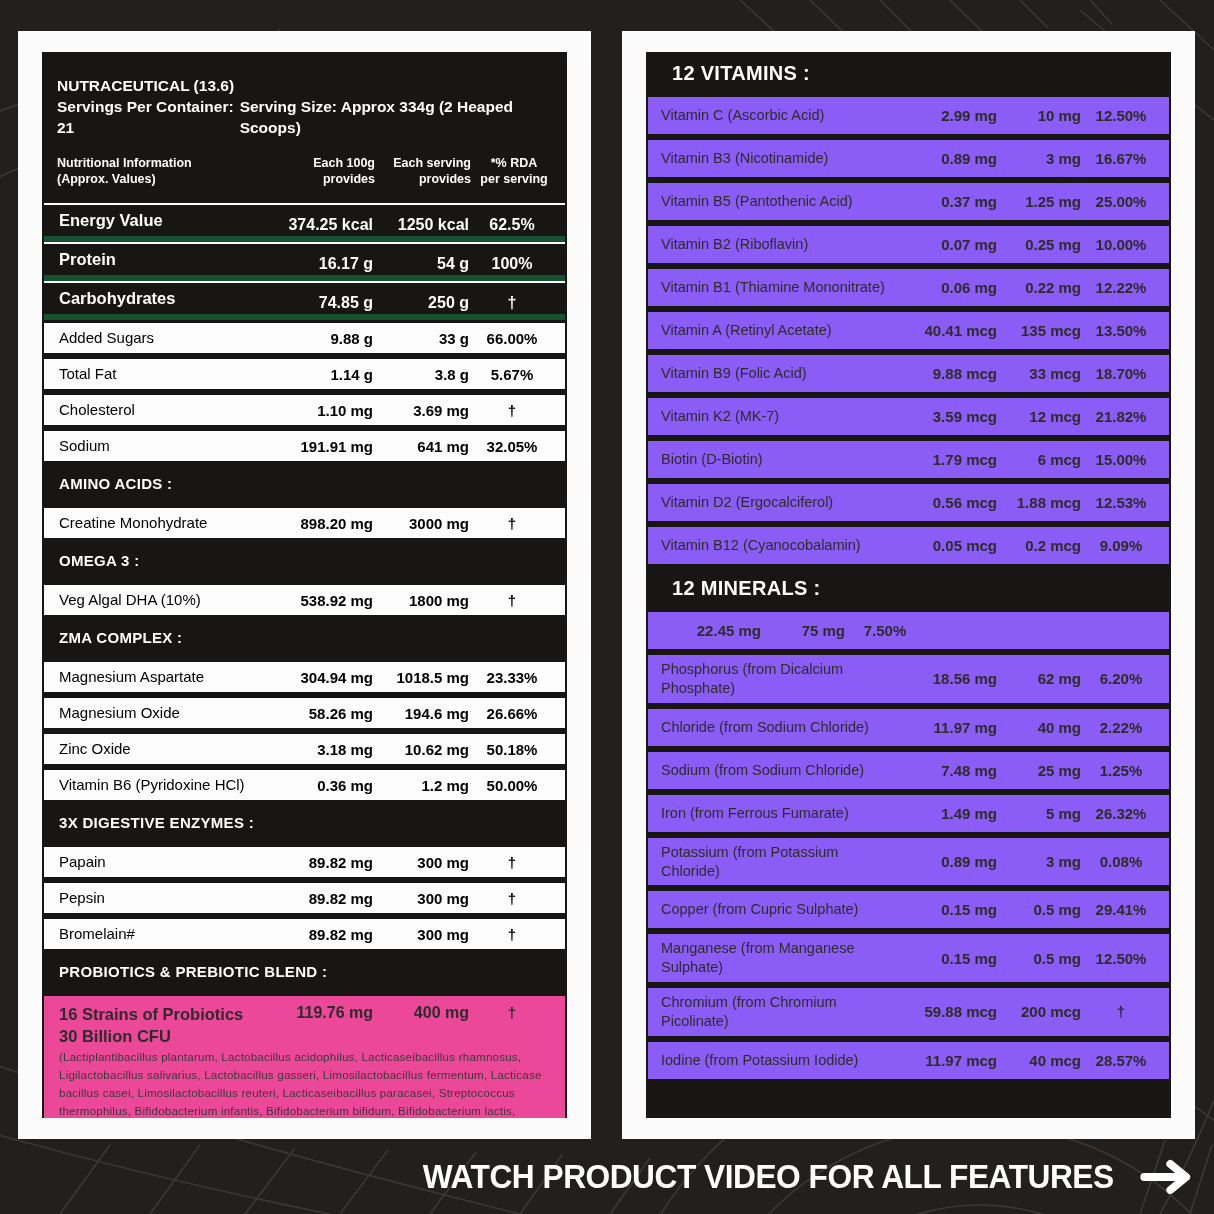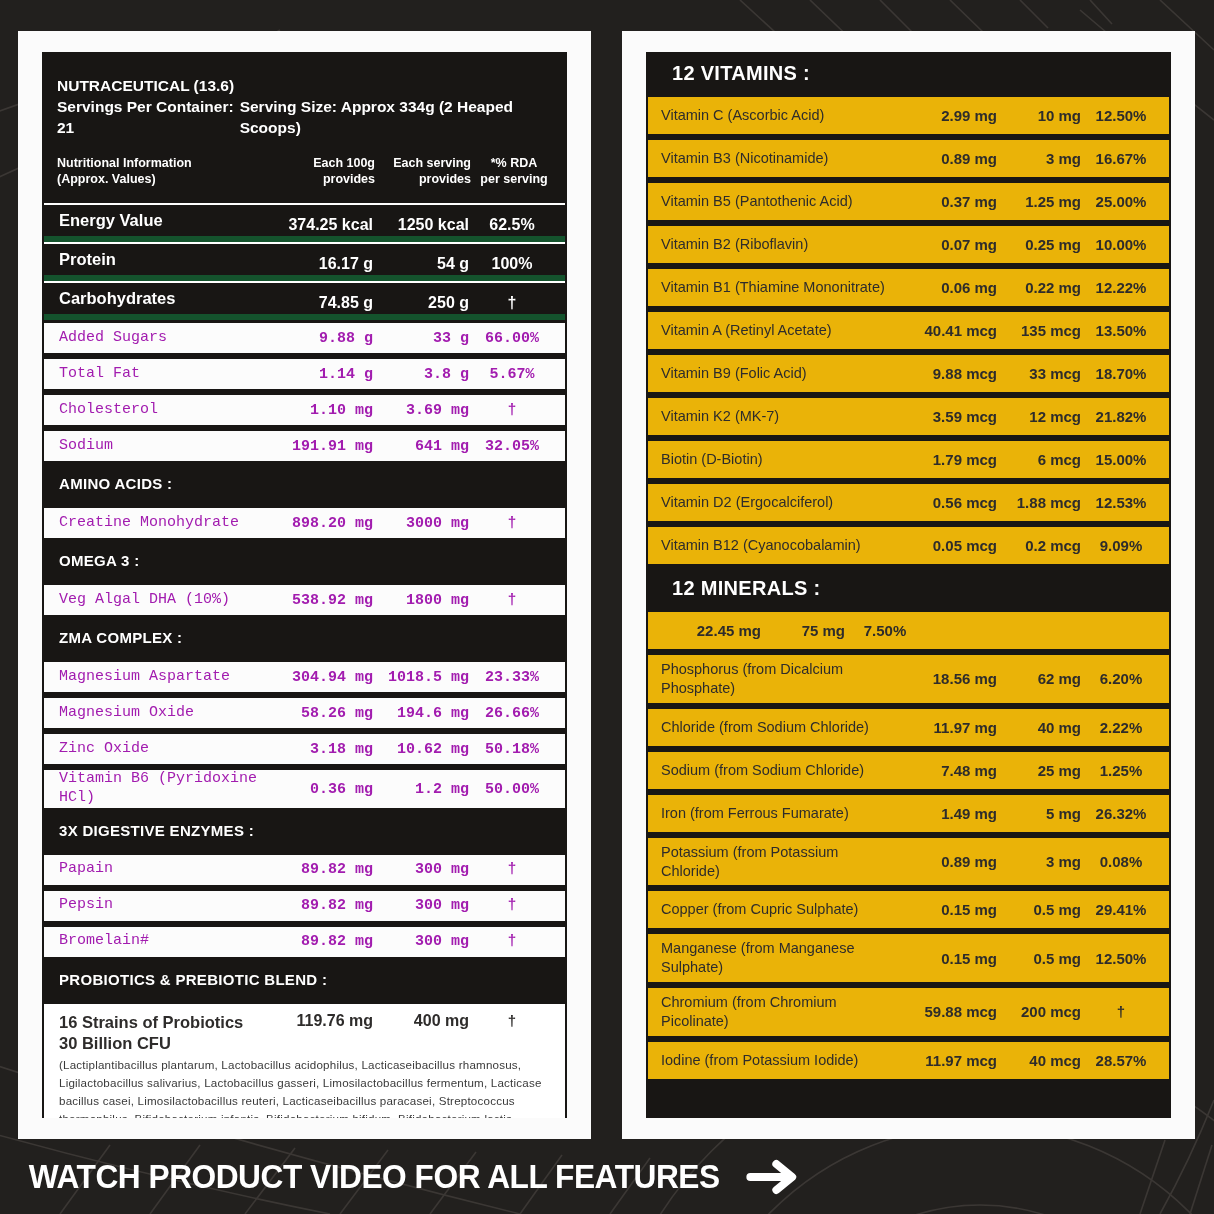--- a/index.html
+++ b/index.html
@@ -19,53 +19,53 @@
   .col-heads{display:flex;align-items:flex-end;color:#fff;font-weight:bold;font-size:12.5px;
     margin-top:16px;padding:0 10px 16px 15px;line-height:1.3;}
   .ch-info{flex:1;white-space:pre-line;text-align:left;}
   .ch-100{width:108px;text-align:right;white-space:pre-line;}
   .ch-serv{width:96px;text-align:right;white-space:pre-line;}
   .ch-rda{width:86px;text-align:center;white-space:pre-line;}
 
   
   .rows{flex:1;display:flex;flex-direction:column;}
   .row{display:flex;align-items:center;margin:3px 2px;padding:0 10px 0 15px;}
-  .row--light{background:#fcfcfc;color:#a21caf;min-height:30px;font-family:Liberation Mono, monospace;}
+  .row--light{background:#fcfcfc;color:#000000;min-height:30px;}
   .row--dark{color:#fff;border-top:2px solid #fff;border-bottom:6px solid #14532d;
     min-height:31px;margin:0 2px;}
   .row--dark .c-label{font-size:16.5px;font-weight:bold;}
   .row--dark .c-val{font-size:16px;margin-top:8px;}
   .row--section{color:#fff;font-weight:bold;font-size:19px;letter-spacing:.3px;min-height:35px;background:transparent;}
 
   .c-label{flex:1;font-size:15px;line-height:1.25;padding-right:6px;}
   .c-val{font-weight:bold;font-size:15px;}
   .c-v100{width:108px;text-align:right;}
   .c-serv{width:96px;text-align:right;}
   .c-rda{width:86px;text-align:center;}
 
   
-  .row--tall{display:block;background:#ffffff;color:#2e2c2b;margin:3px 2px;padding:8px 10px 8px 15px;}
+  .row--tall{display:block;background:#ec4899;color:#2e2c2b;margin:3px 2px;padding:8px 10px 8px 15px;}
   .tall-head{display:flex;align-items:flex-start;}
   .tall-label{flex:1;font-size:16.5px;font-weight:bold;line-height:1.3;}
   .tall-head .c-v100,.tall-head .c-serv{font-size:16px;}
   .tall-note{font-size:11.6px;color:#3a3a3a;text-align:justify;line-height:1.38;margin-top:3px;letter-spacing:.2px;}
 
   
   .rp-rows{flex:1;display:flex;flex-direction:column;}
   .rp-section{color:#fff;font-weight:bold;font-size:20px;letter-spacing:.3px;min-height:42px;
     display:flex;align-items:center;padding-left:26px;}
-  .rp-row{display:flex;align-items:center;margin:3px 2px;padding:5px 8px 5px 13px;background:#eab308;color:#2e2c2b;min-height:27px;}
+  .rp-row{display:flex;align-items:center;margin:3px 2px;padding:5px 8px 5px 13px;background:#8b5cf6;color:#2e2c2b;min-height:27px;}
   .rp-label{flex:1;font-size:14.5px;line-height:1.3;padding-right:4px;}
   .rp-v100{width:100px;text-align:right;font-weight:bold;font-size:15px;}
   .rp-serv{width:84px;text-align:right;font-weight:bold;font-size:15px;}
   .rp-rda{width:80px;text-align:center;font-weight:bold;font-size:15px;}
 
   
   .footer{position:absolute;left:0;right:0;top:1139px;height:75px;display:flex;align-items:center;
-    justify-content:flex-start;padding-right:22px;gap:26px;box-sizing:border-box;}
+    justify-content:flex-end;padding-right:22px;gap:26px;box-sizing:border-box;}
   .footer-text{color:#fff;font-weight:bold;font-size:33px;letter-spacing:-.5px;transform:scaleX(.96);transform-origin:right;}
   .arrow-icon{display:block;}
 </style>
 </head>
 <body>
 
 <div class="page">
 
   <svg class="bg-pattern" width="1214" height="1214" viewBox="0 0 1214 1214" fill="none" stroke="#403c39" stroke-width="1.6" opacity="0.85">
     <path d="M-30,190 Q130,120 280,30"></path>

